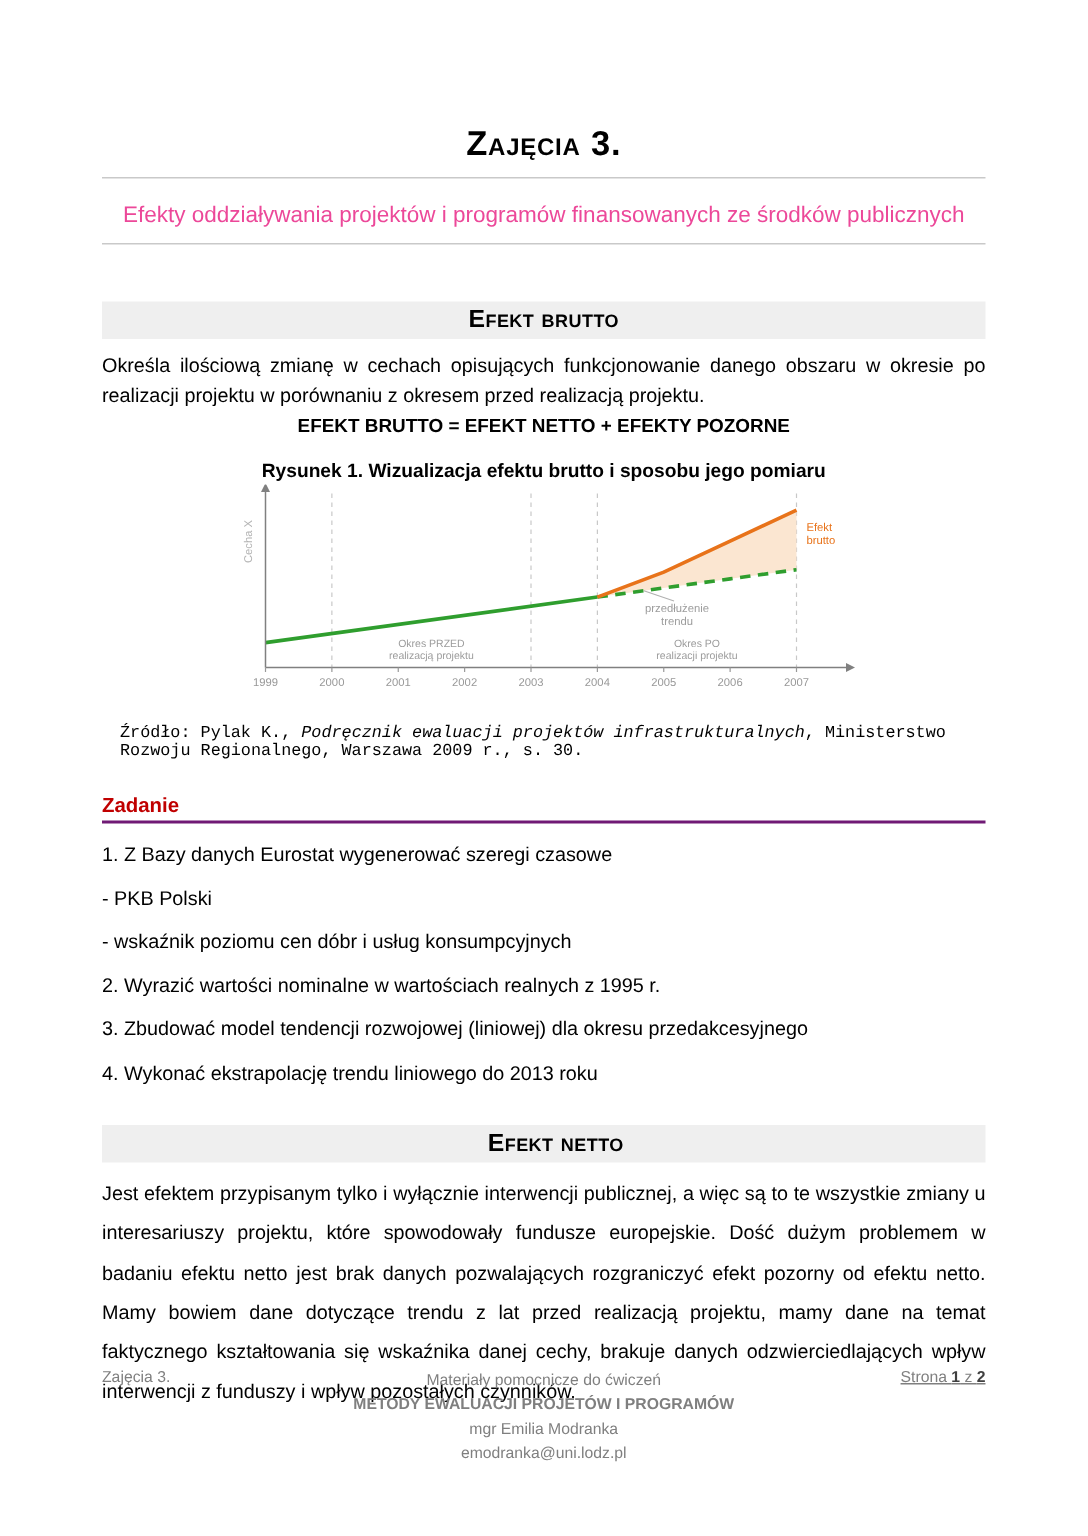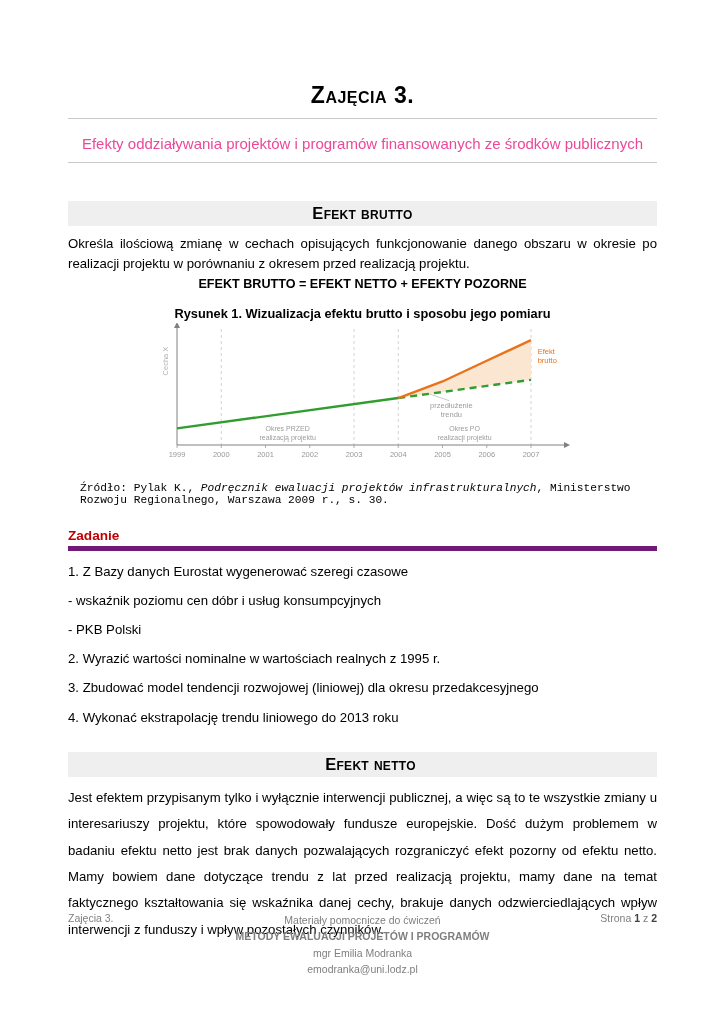--- a/index.html
+++ b/index.html
@@ -14,27 +14,27 @@
             color:#ec4899;line-height:1.75;}
   .section-bar{margin-top:38px;background:#efefef;text-align:center;font-weight:bold;
                font-variant:small-caps;font-size:16.5px;padding:3px 0;letter-spacing:.3px;}
   .body-text{margin:8px 0 0;font-size:13.2px;line-height:1.55;text-align:justify;}
   .formula{margin:2px 0 0;font-size:12.6px;font-weight:bold;text-align:center;}
   .figure-caption{margin:15px 0 0;font-size:12.8px;font-weight:bold;text-align:center;}
   .figure{margin:2px 0 0;text-align:center;}
   .source{margin:3px 12px 0;font-size:11.2px;font-family:Liberation Mono, monospace;}
   .italic{font-style:italic;}
   .zadanie-heading{margin-top:22px;color:#c00000;font-weight:bold;font-size:13.6px;
-                   border-bottom:5px solid #701a75;padding-bottom:3px;}
+                   border-bottom:2px solid #701a75;padding-bottom:3px;}
   .task-item{margin:12px 0 0;font-size:13.2px;line-height:1.3;}
   .netto-par{line-height:2.0;}
   .footer{position:absolute;top:912px;left:68px;right:68px;display:flex;
           font-size:10.5px;color:#7f7f7f;align-items:flex-start;}
   .f-left{width:130px;text-align:left;}
-  .f-right{width:130px;text-align:right;}
+  .f-right{width:130px;text-align:right;text-decoration:underline;}
   .f-center{flex:1;text-align:center;line-height:1.55;}
   .f-bold{font-weight:bold;}
   .pagenum{font-weight:bold;color:#404040;}
 </style>
 </head>
 <body>
 
 <div class="page">
   <div class="content">
 
@@ -91,22 +91,22 @@
           <text x="318.350000000002" y="93.71428571428571" text-anchor="middle" font-size="7.5" fill="#9c9c9c">trendu</text>
           <text x="404.637500000004" y="30.857142857142875" text-anchor="start" font-size="7.5" fill="#e8731a">Efekt</text>
           <text x="404.637500000004" y="39.857142857142875" text-anchor="start" font-size="7.5" fill="#e8731a">brutto</text>
         </svg>
     </div>
 
     <p class="source"><span>Źródło: Pylak K., </span><span class="italic">Podręcznik ewaluacji projektów infrastrukturalnych</span><span>, Ministerstwo Rozwoju Regionalnego, Warszawa 2009 r., s. 30.</span></p>
 
     <div class="zadanie-heading">Zadanie</div>
     <p class="task-item">1. Z Bazy danych Eurostat wygenerować szeregi czasowe</p>
+    <p class="task-item">- PKB Polski</p>
     <p class="task-item">- wskaźnik poziomu cen dóbr i usług konsumpcyjnych</p>
-    <p class="task-item">- PKB Polski</p>
     <p class="task-item">2. Wyrazić wartości nominalne w wartościach realnych z 1995 r.</p>
     <p class="task-item">3. Zbudować model tendencji rozwojowej (liniowej) dla okresu przedakcesyjnego</p>
     <p class="task-item">4. Wykonać ekstrapolację trendu liniowego do 2013 roku</p>
 
     <div class="section-bar" style="margin-top:26px;padding-left:16px;">Efekt netto</div>
     <p class="body-text netto-par">Jest efektem przypisanym tylko i wyłącznie interwencji publicznej, a więc są to te wszystkie zmiany u interesariuszy projektu, które spowodowały fundusze europejskie. Dość dużym problemem w badaniu efektu netto jest brak danych pozwalających rozgraniczyć efekt pozorny od efektu netto. Mamy bowiem dane dotyczące trendu z lat przed realizacją projektu, mamy dane na temat faktycznego kształtowania się wskaźnika danej cechy, brakuje danych odzwierciedlających wpływ interwencji z funduszy i wpływ pozostałych czynników.</p>
   </div>
 
   <div class="footer">
     <div class="f-left">Zajęcia 3.</div>

